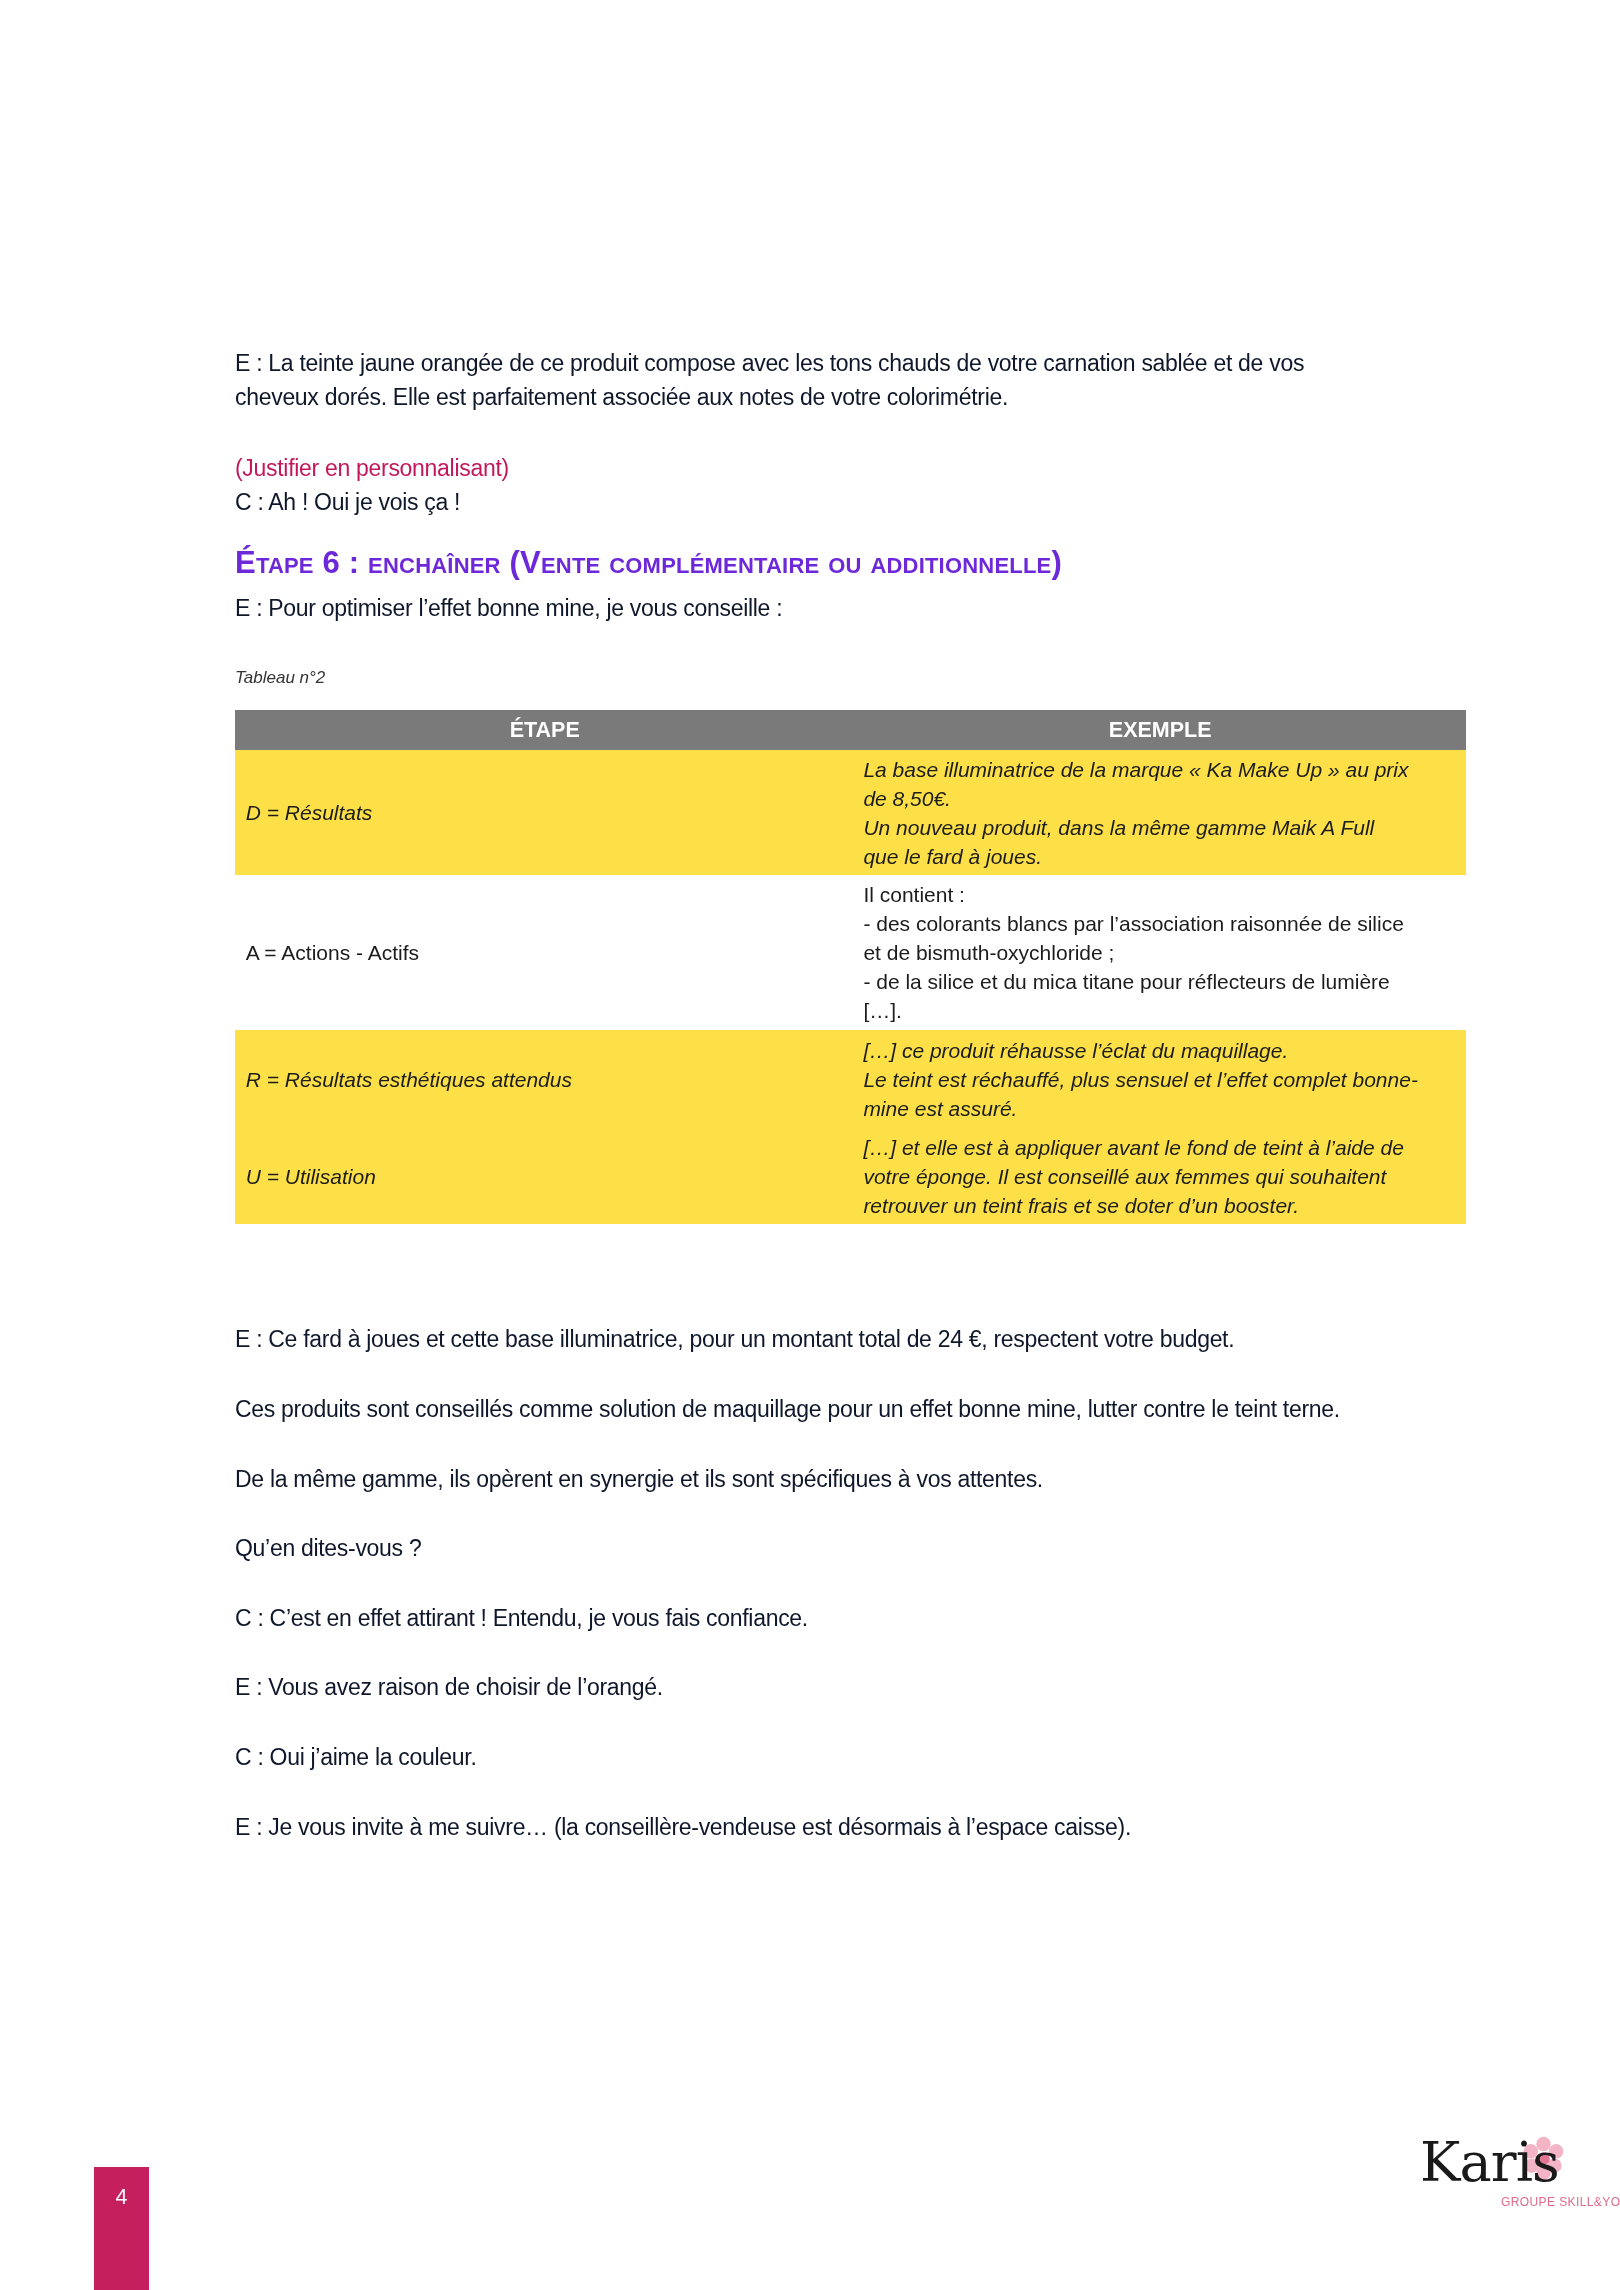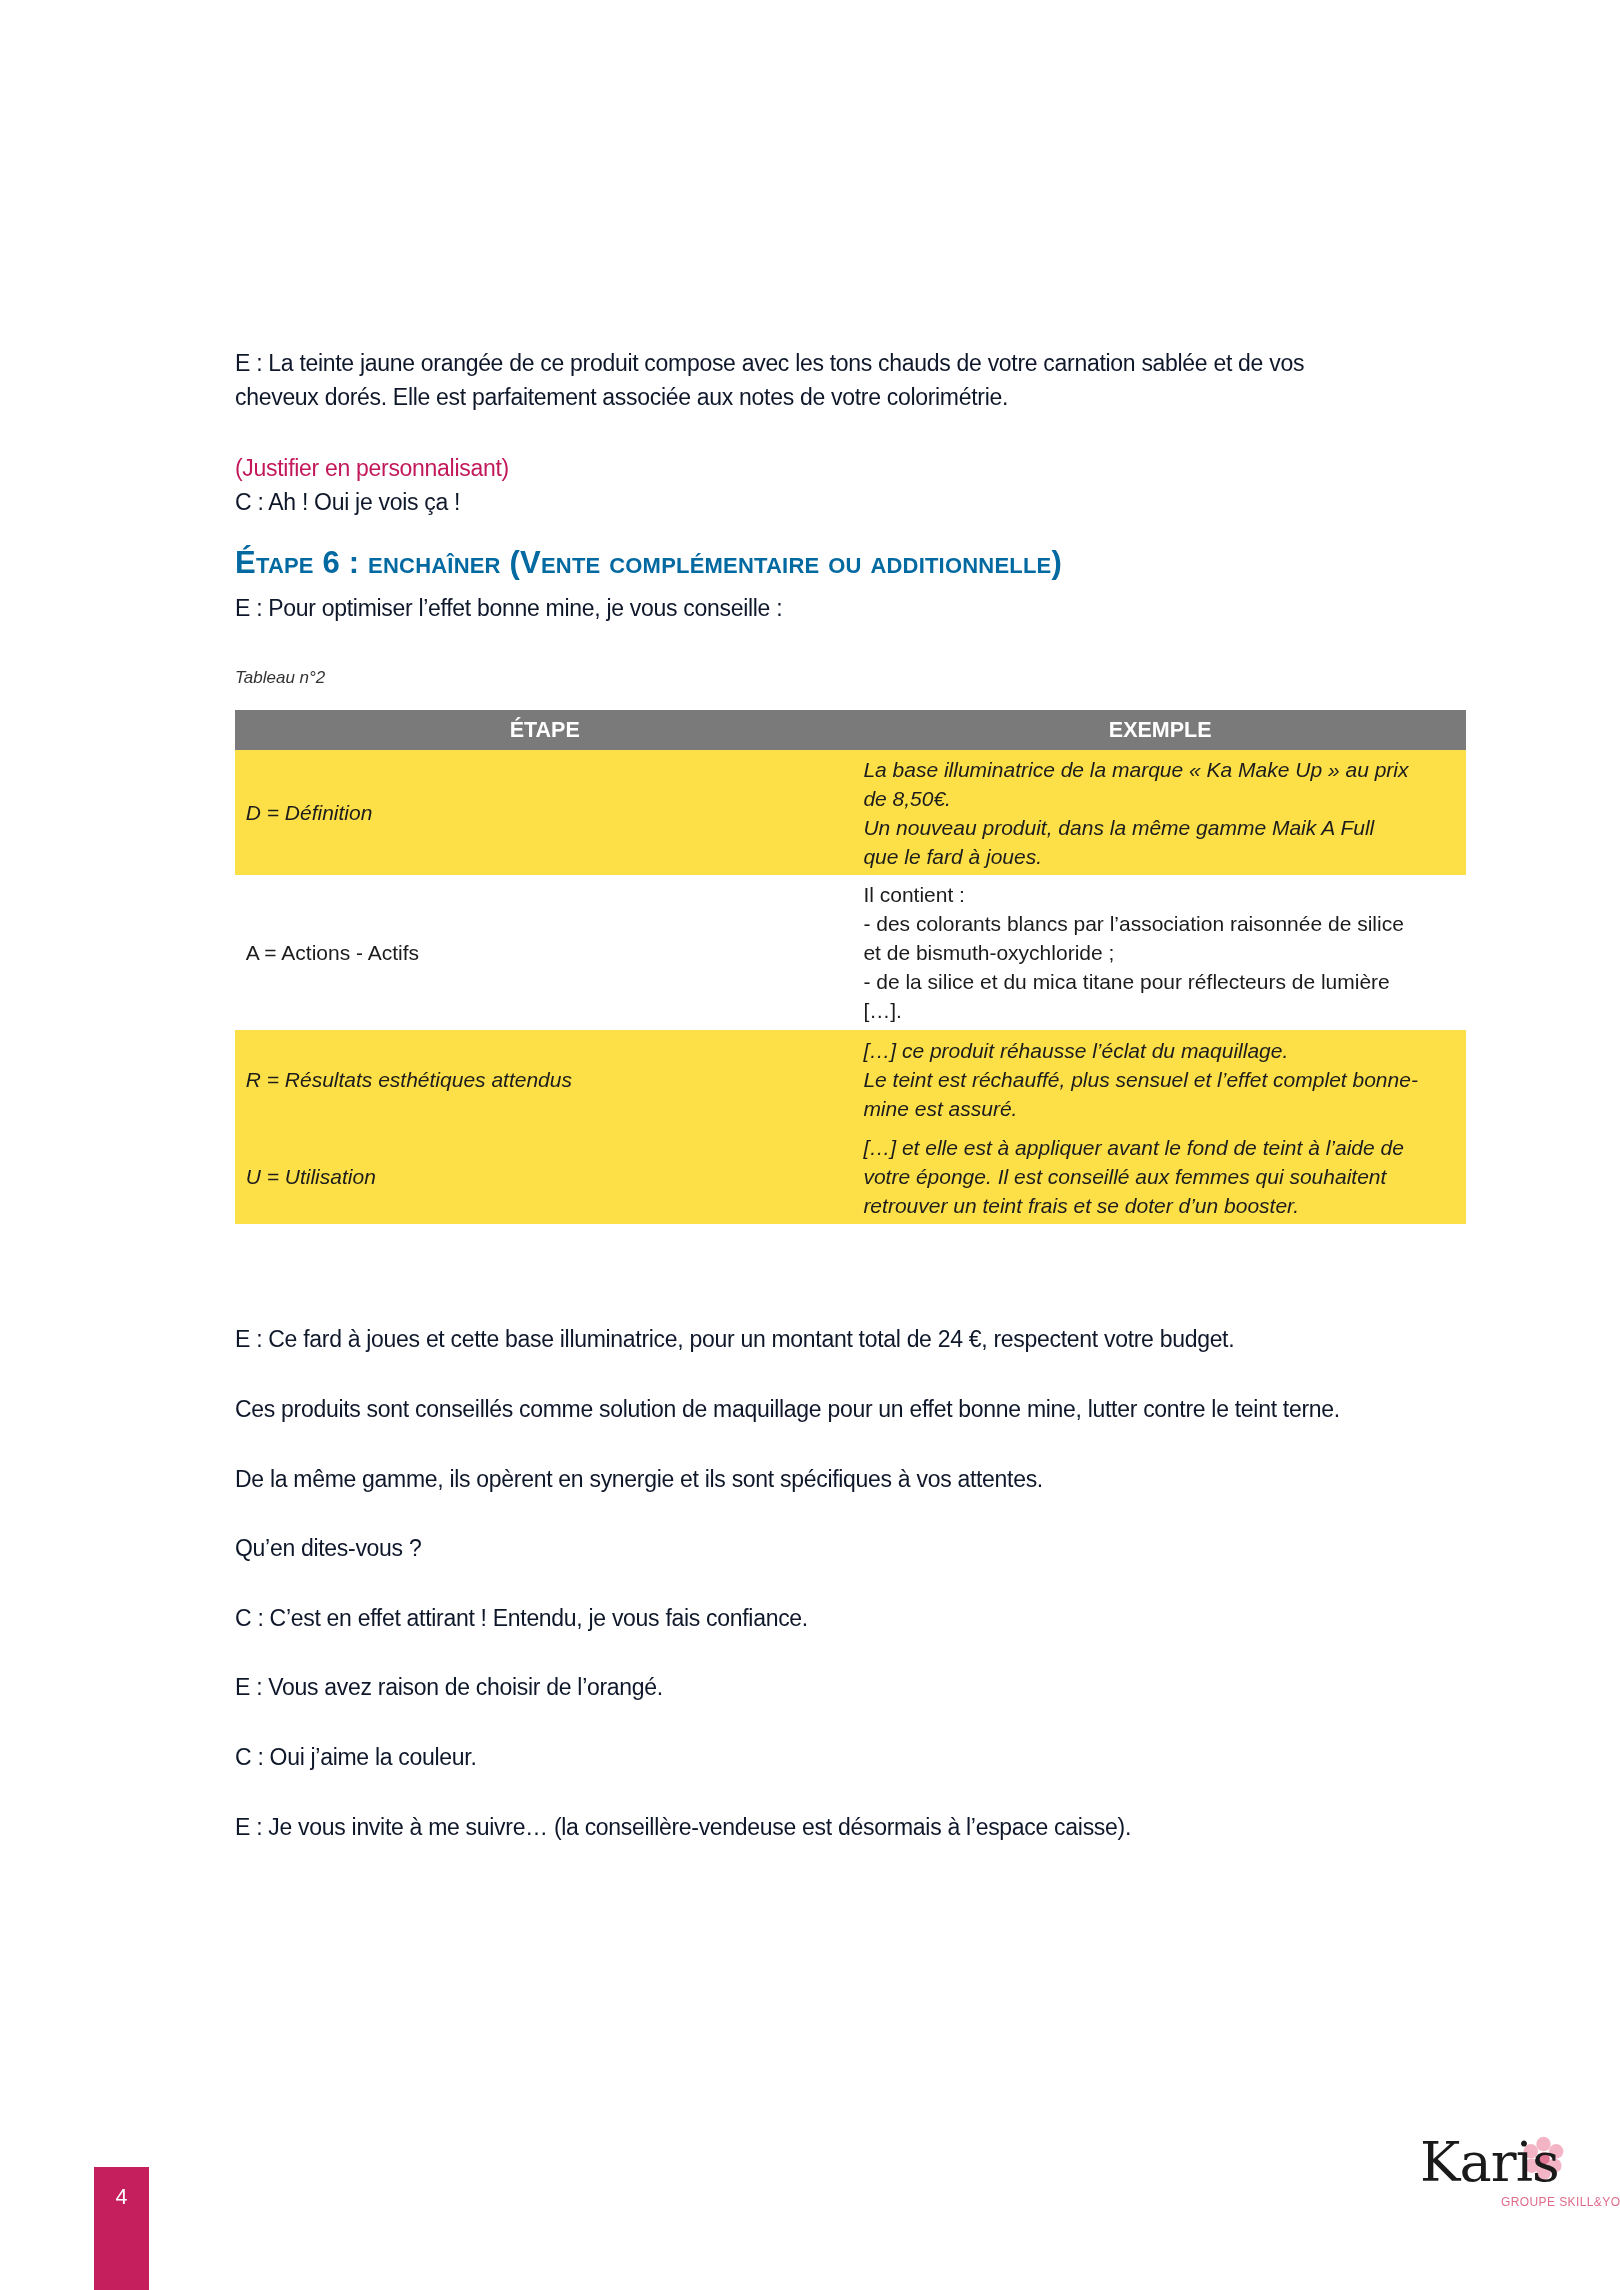--- a/index.html
+++ b/index.html
@@ -1,21 +1,21 @@
 <!DOCTYPE html>
 <html style="font-size:14.3px"><head>
 <meta charset="utf-8">
 <style>
   html, body { margin: 0; padding: 0; background: #ffffff; }
   body { width: 1620px; height: 2291px; position: relative; overflow: hidden;
          font-family: "Liberation Sans", "DejaVu Sans", sans-serif; color: #1a1a1a; }
   .abs { position: absolute; }
   .para { left: 235px; font-size: 23px; line-height: 34px; color: #0f172a; white-space: nowrap; letter-spacing: -0.3px; }
   .pink { color: #c2185b; }
-  .heading { left: 235px; top: 545px; font-size: 31px; font-weight: bold; color: #0369a1;
+  .heading { left: 235px; top: 545px; font-size: 31px; font-weight: bold; color: #6d28d9;
              font-variant: small-caps; letter-spacing: 0.2px; white-space: nowrap; }
   .caption { left: 235px; top: 668px; font-size: 17px; font-style: italic; color: #333; }
   table.tbl { position: absolute; left: 235px; top: 710px; width: 1231px; border-collapse: collapse; font-size: 21px; color: #1c1c1c; }
   .tbl th { background: #7a7a7b; color: #ffffff; font-weight: bold; height: 40px; padding: 0; text-align: center; font-size: 21.5px; }
   .tbl td { vertical-align: middle; padding: 3.6px 10.7px; line-height: 29px; }
   .tbl td.c1 { width: 598px; }
   .tbl td.c2 { padding-left: 9px; }
   .tbl tr.grey td { background: #fde047; font-style: italic; }
   .tbl tr.white td { background: #ffffff; }
   .ex-line { display: block; }
@@ -41,21 +41,21 @@
 
 <table class="tbl">
   <thead>
     <tr>
       <th>ÉTAPE</th>
       <th>EXEMPLE</th>
     </tr>
   </thead>
   <tbody>
     <tr class="grey" style="height:125px;">
-      <td class="c1">D = Définition</td>
+      <td class="c1">D = Résultats</td>
       <td class="c2">
         <span class="ex-line">La base illuminatrice de la marque « Ka Make Up » au prix</span>
         <span class="ex-line">de 8,50€.</span>
         <span class="ex-line">Un nouveau produit, dans la même gamme Maik A Full</span>
         <span class="ex-line">que le fard à joues.</span>
       </td>
     </tr>
     <tr class="white" style="height:155px;">
       <td class="c1">A = Actions - Actifs</td>
       <td class="c2">

